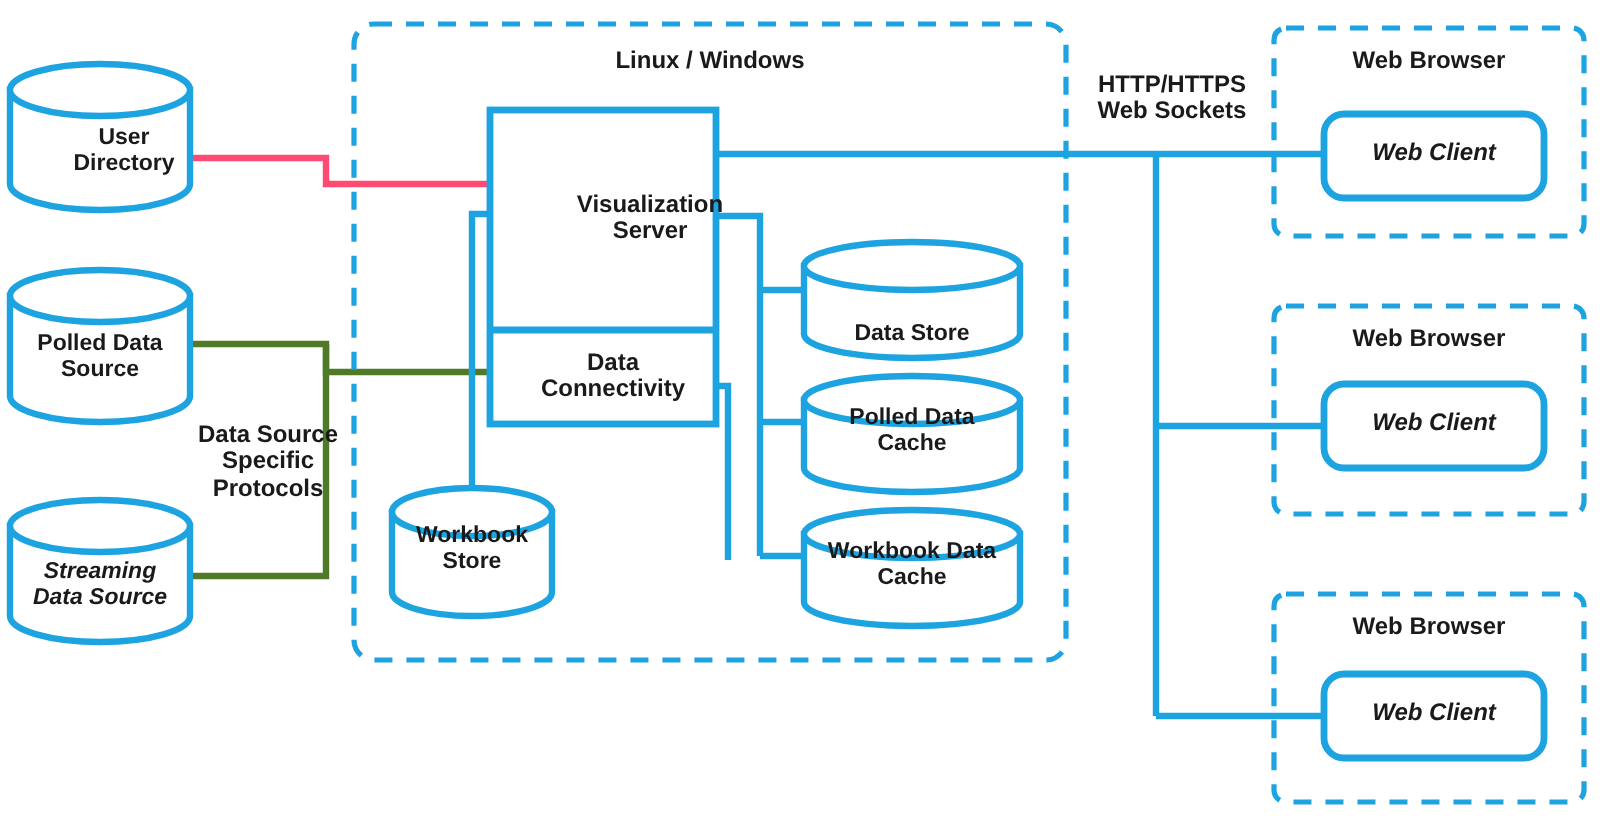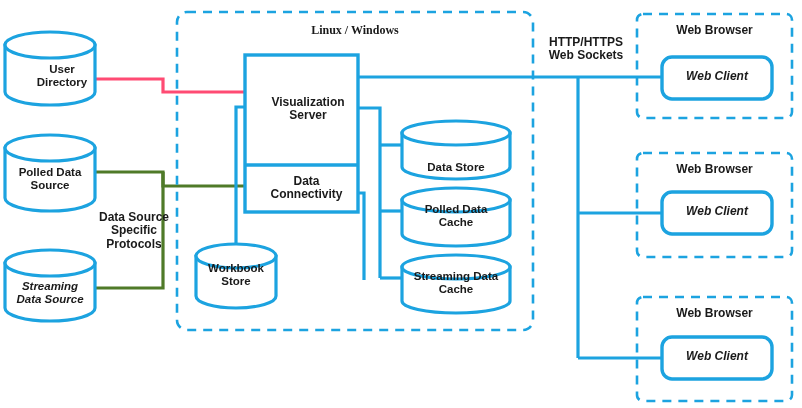--- a/index.html
+++ b/index.html
@@ -148,50 +148,50 @@
     </g>
     <g>
       <rect x="662" y="192" width="110" height="42" rx="10" ry="10" fill="#ffffff" stroke="#1CA3E0" stroke-width="3.4"></rect>
     </g>
     <g>
       <rect x="662" y="337" width="110" height="42" rx="10" ry="10" fill="#ffffff" stroke="#1CA3E0" stroke-width="3.4"></rect>
     </g>
 
   </svg>
 
-  <div class="node-label zone-label" style="left:177px; top:24px; width:356px;font-family:Liberation Serif, serif;">Linux / Windows</div>
+  <div class="node-label zone-label" style="left:177px; top:24px; width:356px;">Linux / Windows</div>
 
   <div class="node-label cyl-label" style="left:5px; top:63px; width:114px;">User
 Directory</div>
 
   <div class="node-label cyl-label" style="left:5px; top:166px; width:90px;">Polled Data
 Source</div>
 
   <div class="node-label cyl-label" style="left:2px; top:280px; width:96px;font-style:italic;">Streaming
 Data Source</div>
 
   <div class="node-label edge-label" style="left:96px; top:211px; width:76px;">Data Source
 Specific
 Protocols</div>
 
-  <div class="node-label box-label" style="left:245px; top:96px; width:126px;">Visualization
+  <div class="node-label box-label" style="left:262px; top:96px; width:126px;">Visualization
 Server</div>
 
   <div class="node-label box-label" style="left:245px; top:175px; width:123px;">Data
 Connectivity</div>
 
   <div class="node-label cyl-label" style="left:196px; top:262px; width:80px;">Workbook
 Store</div>
 
   <div class="node-label cyl-label" style="left:402px; top:143px; width:108px;margin-top:18px;">Data  Store</div>
 
   <div class="node-label cyl-label" style="left:402px; top:203px; width:108px;">Polled Data
 Cache</div>
 
-  <div class="node-label cyl-label" style="left:400px; top:270px; width:112px;">Streaming Data
+  <div class="node-label cyl-label" style="left:400px; top:270px; width:112px;">Workbook Data
 Cache</div>
 
   <div class="node-label edge-label" style="left:536px; top:36px; width:100px;">HTTP/HTTPS
 Web Sockets</div>
 
   <div class="node-label zone-label" style="left:637px; top:24px; width:155px;">Web Browser</div>
 
   <div class="node-label zone-label" style="left:637px; top:163px; width:155px;">Web Browser</div>
 
   <div class="node-label zone-label" style="left:637px; top:307px; width:155px;">Web Browser</div>

